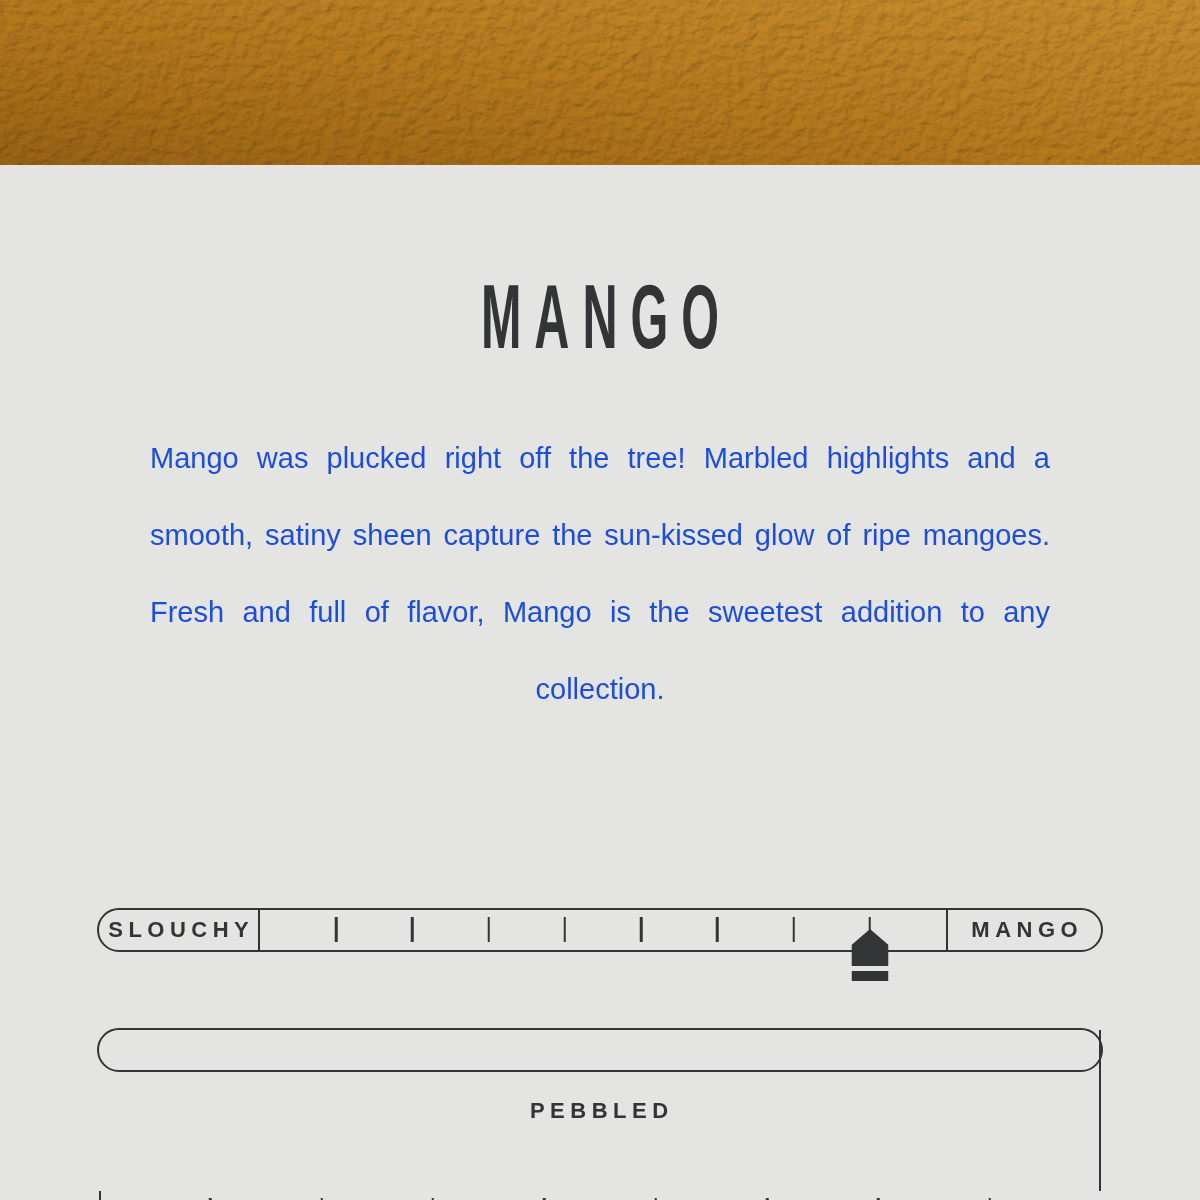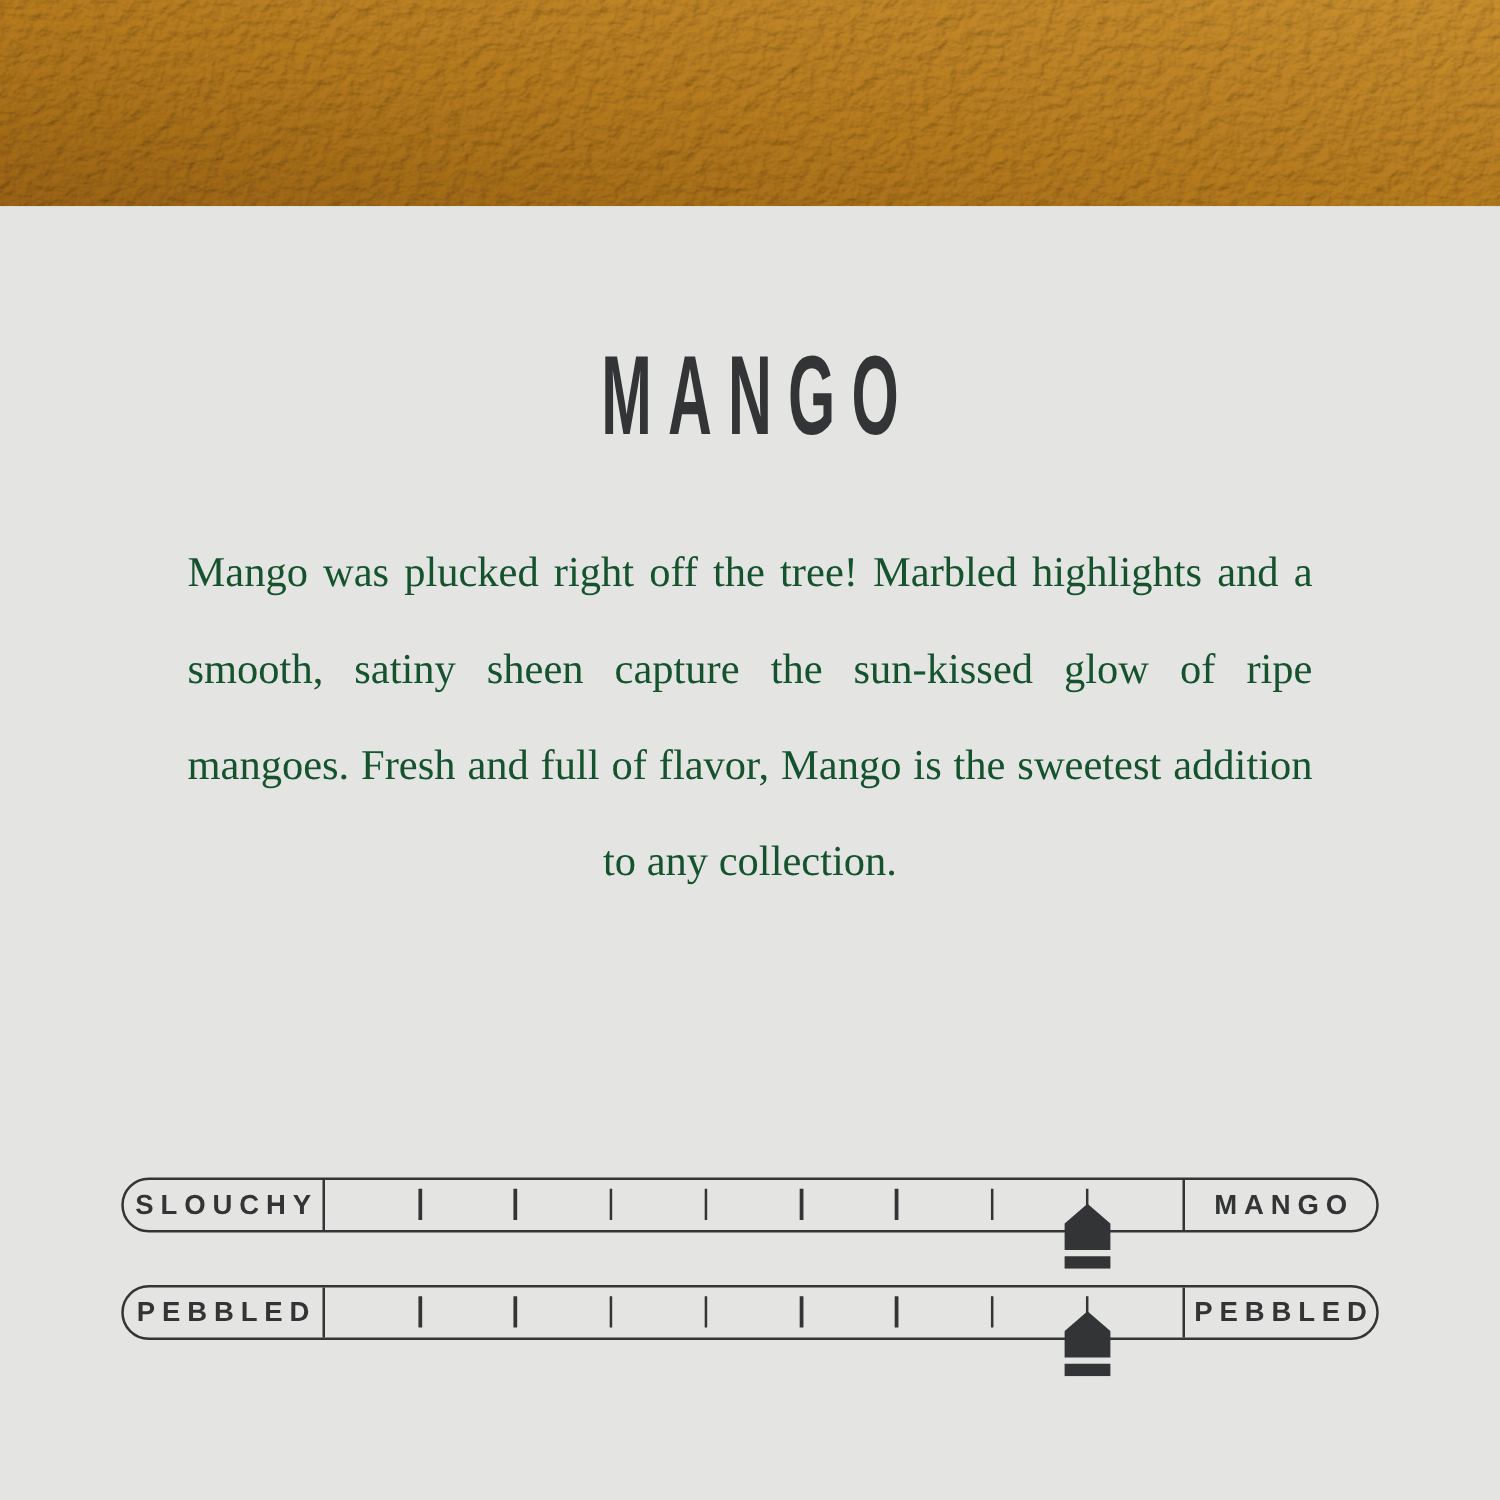--- a/index.html
+++ b/index.html
@@ -34,41 +34,40 @@
     transform: scaleX(0.54);
     transform-origin: 50% 50%;
     white-space: nowrap;
   }
 
   
   .description {
     position: absolute;
     top: 420px; left: 150px;
     width: 900px;
-    font-size: 34px;
+    font-size: 29px;
     line-height: 77px;
-    color: #14532d;
+    color: #1d4ed8;
     text-align: justify;
     text-align-last: center;
-    font-family: Liberation Serif, serif;
   }
 
   
   .scale {
     position: absolute;
     left: 97px;
     width: 1006px;
     height: 44px;
     border: 2.5px solid var(--ink, #333436);
     border-radius: 24px;
     display: flex;
     color: var(--ink, #333436);
   }
-  .scale-1 { top: 908px; margin-top: 34px; }
-  .scale-2 { top: 1028px; }
+  .scale-1 { top: 908px; }
+  .scale-2 { top: 1028px; flex-direction: column; }
 
   .cap {
     display: flex;
     align-items: center;
     justify-content: center;
     font-weight: 700;
     font-size: 22px;
     letter-spacing: 5.5px;
     text-indent: 5.5px;
     white-space: nowrap;

